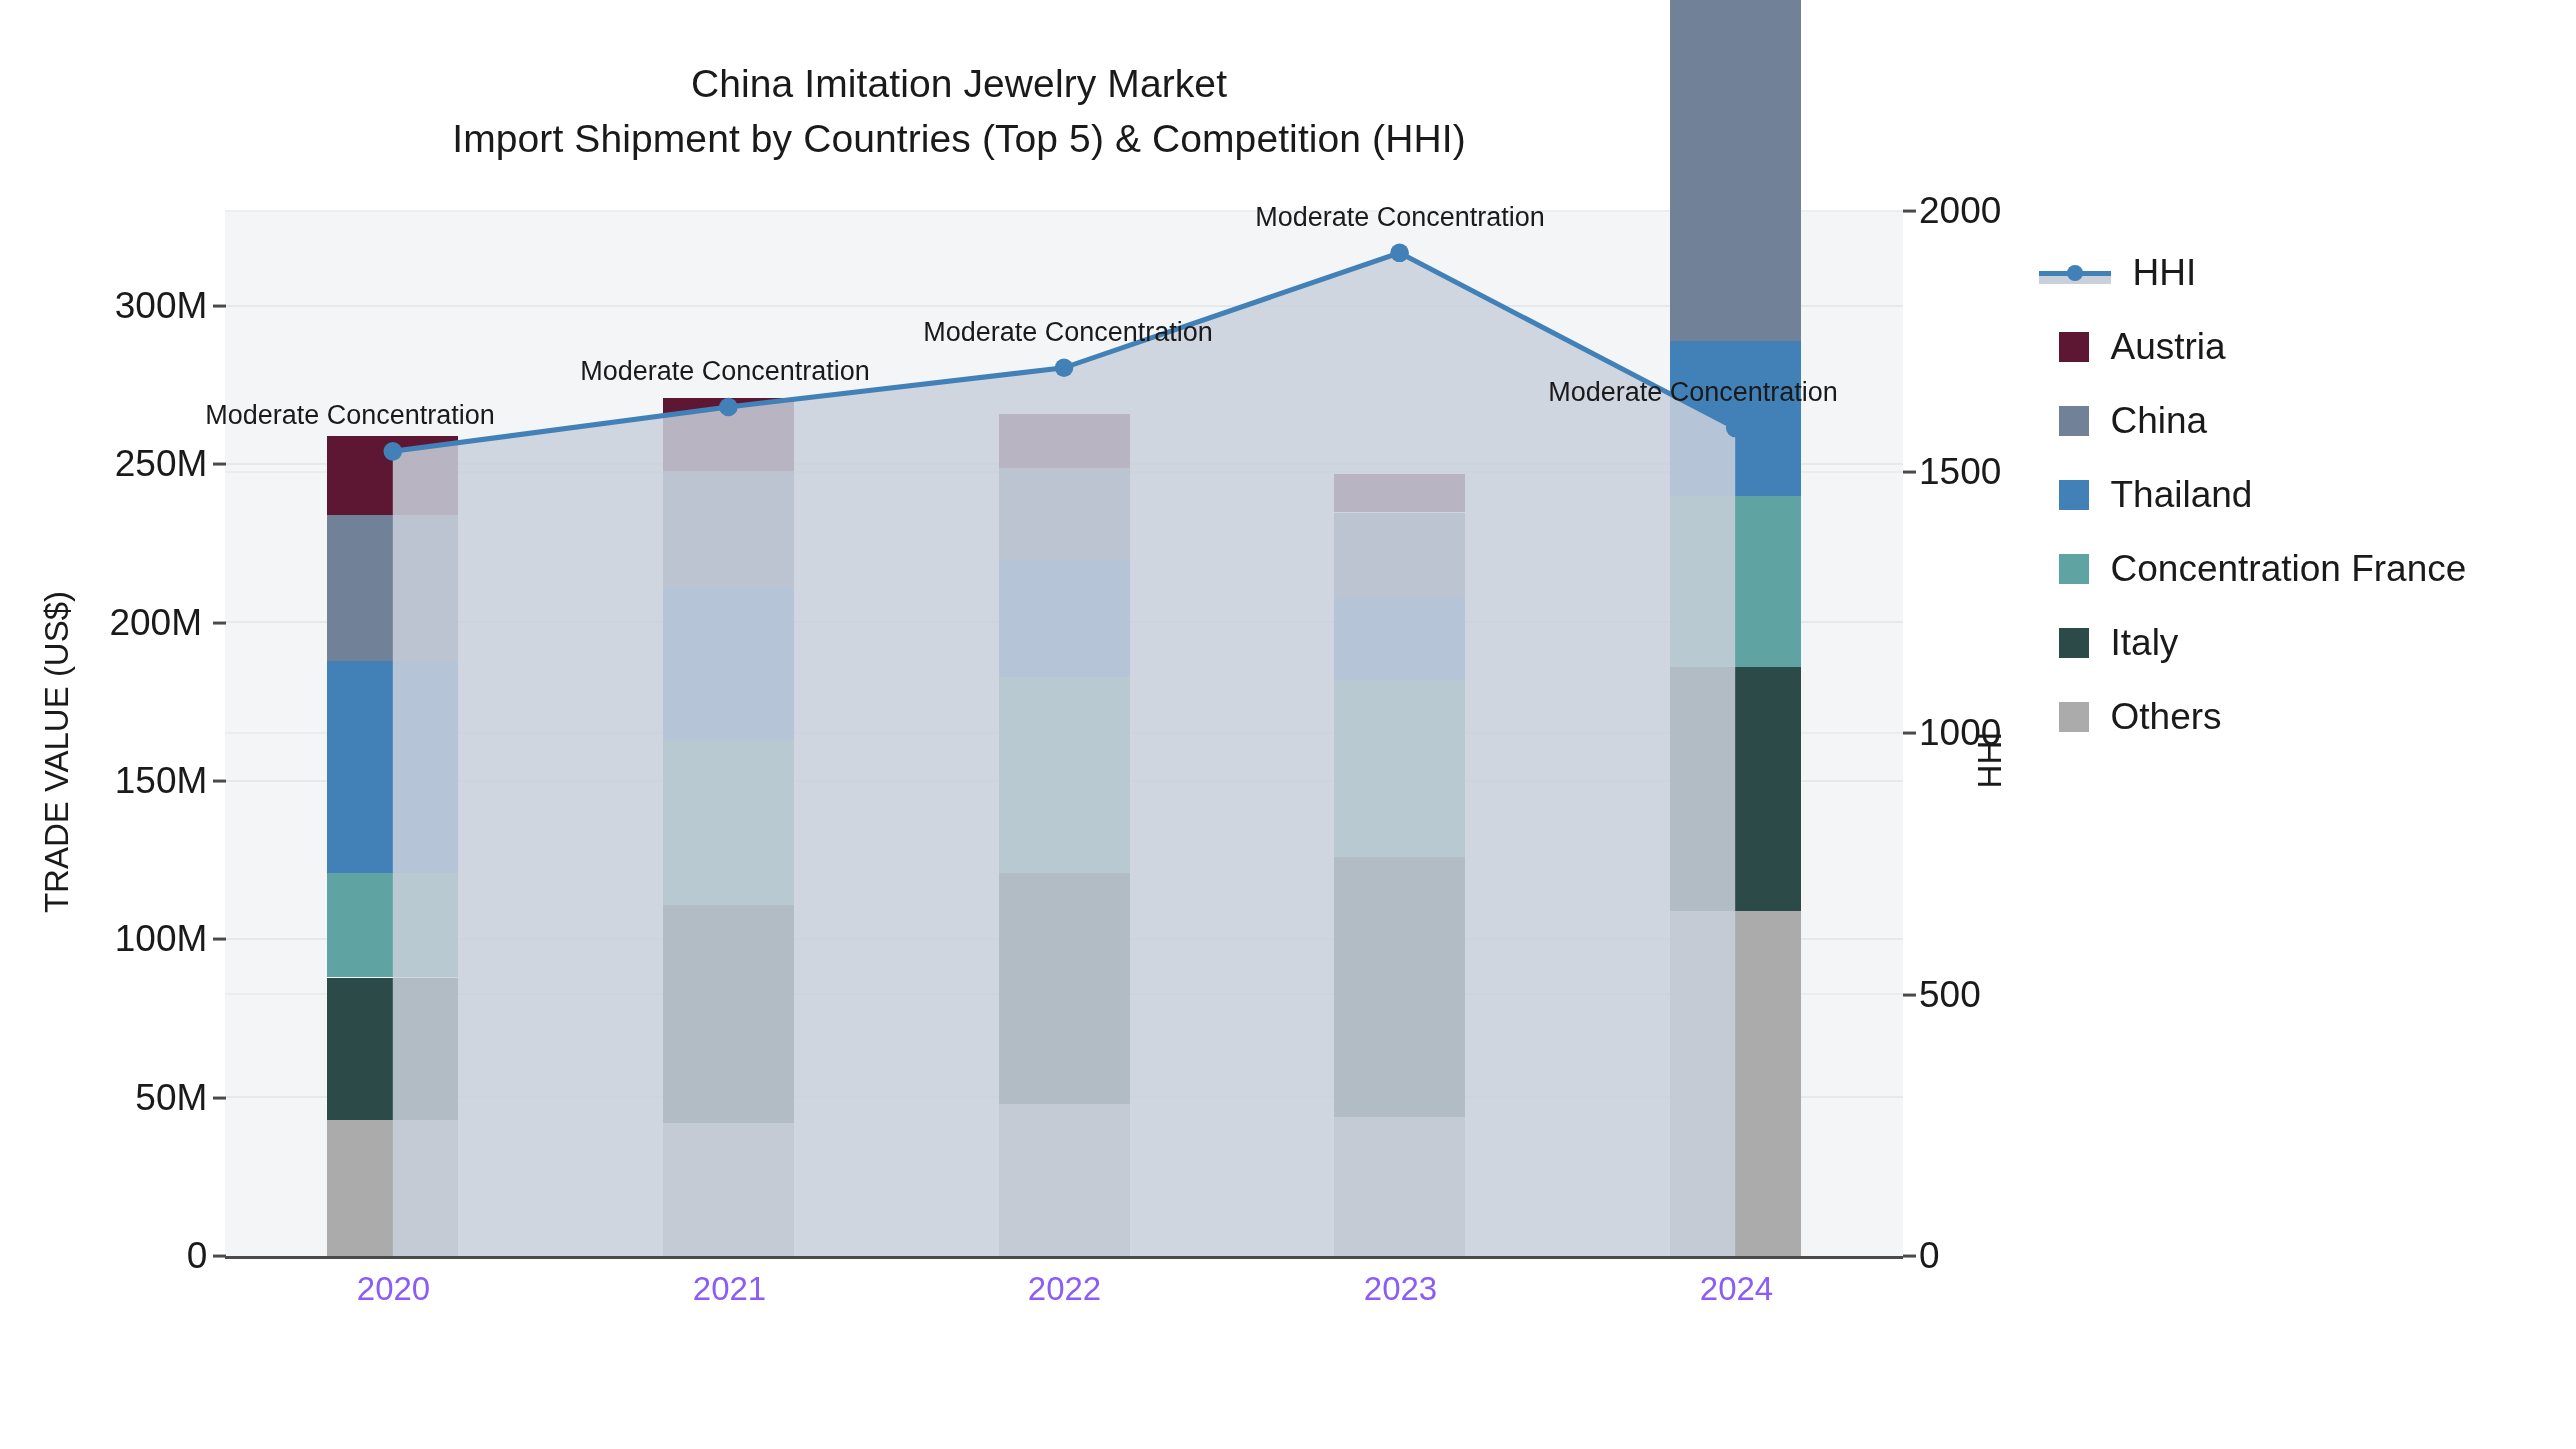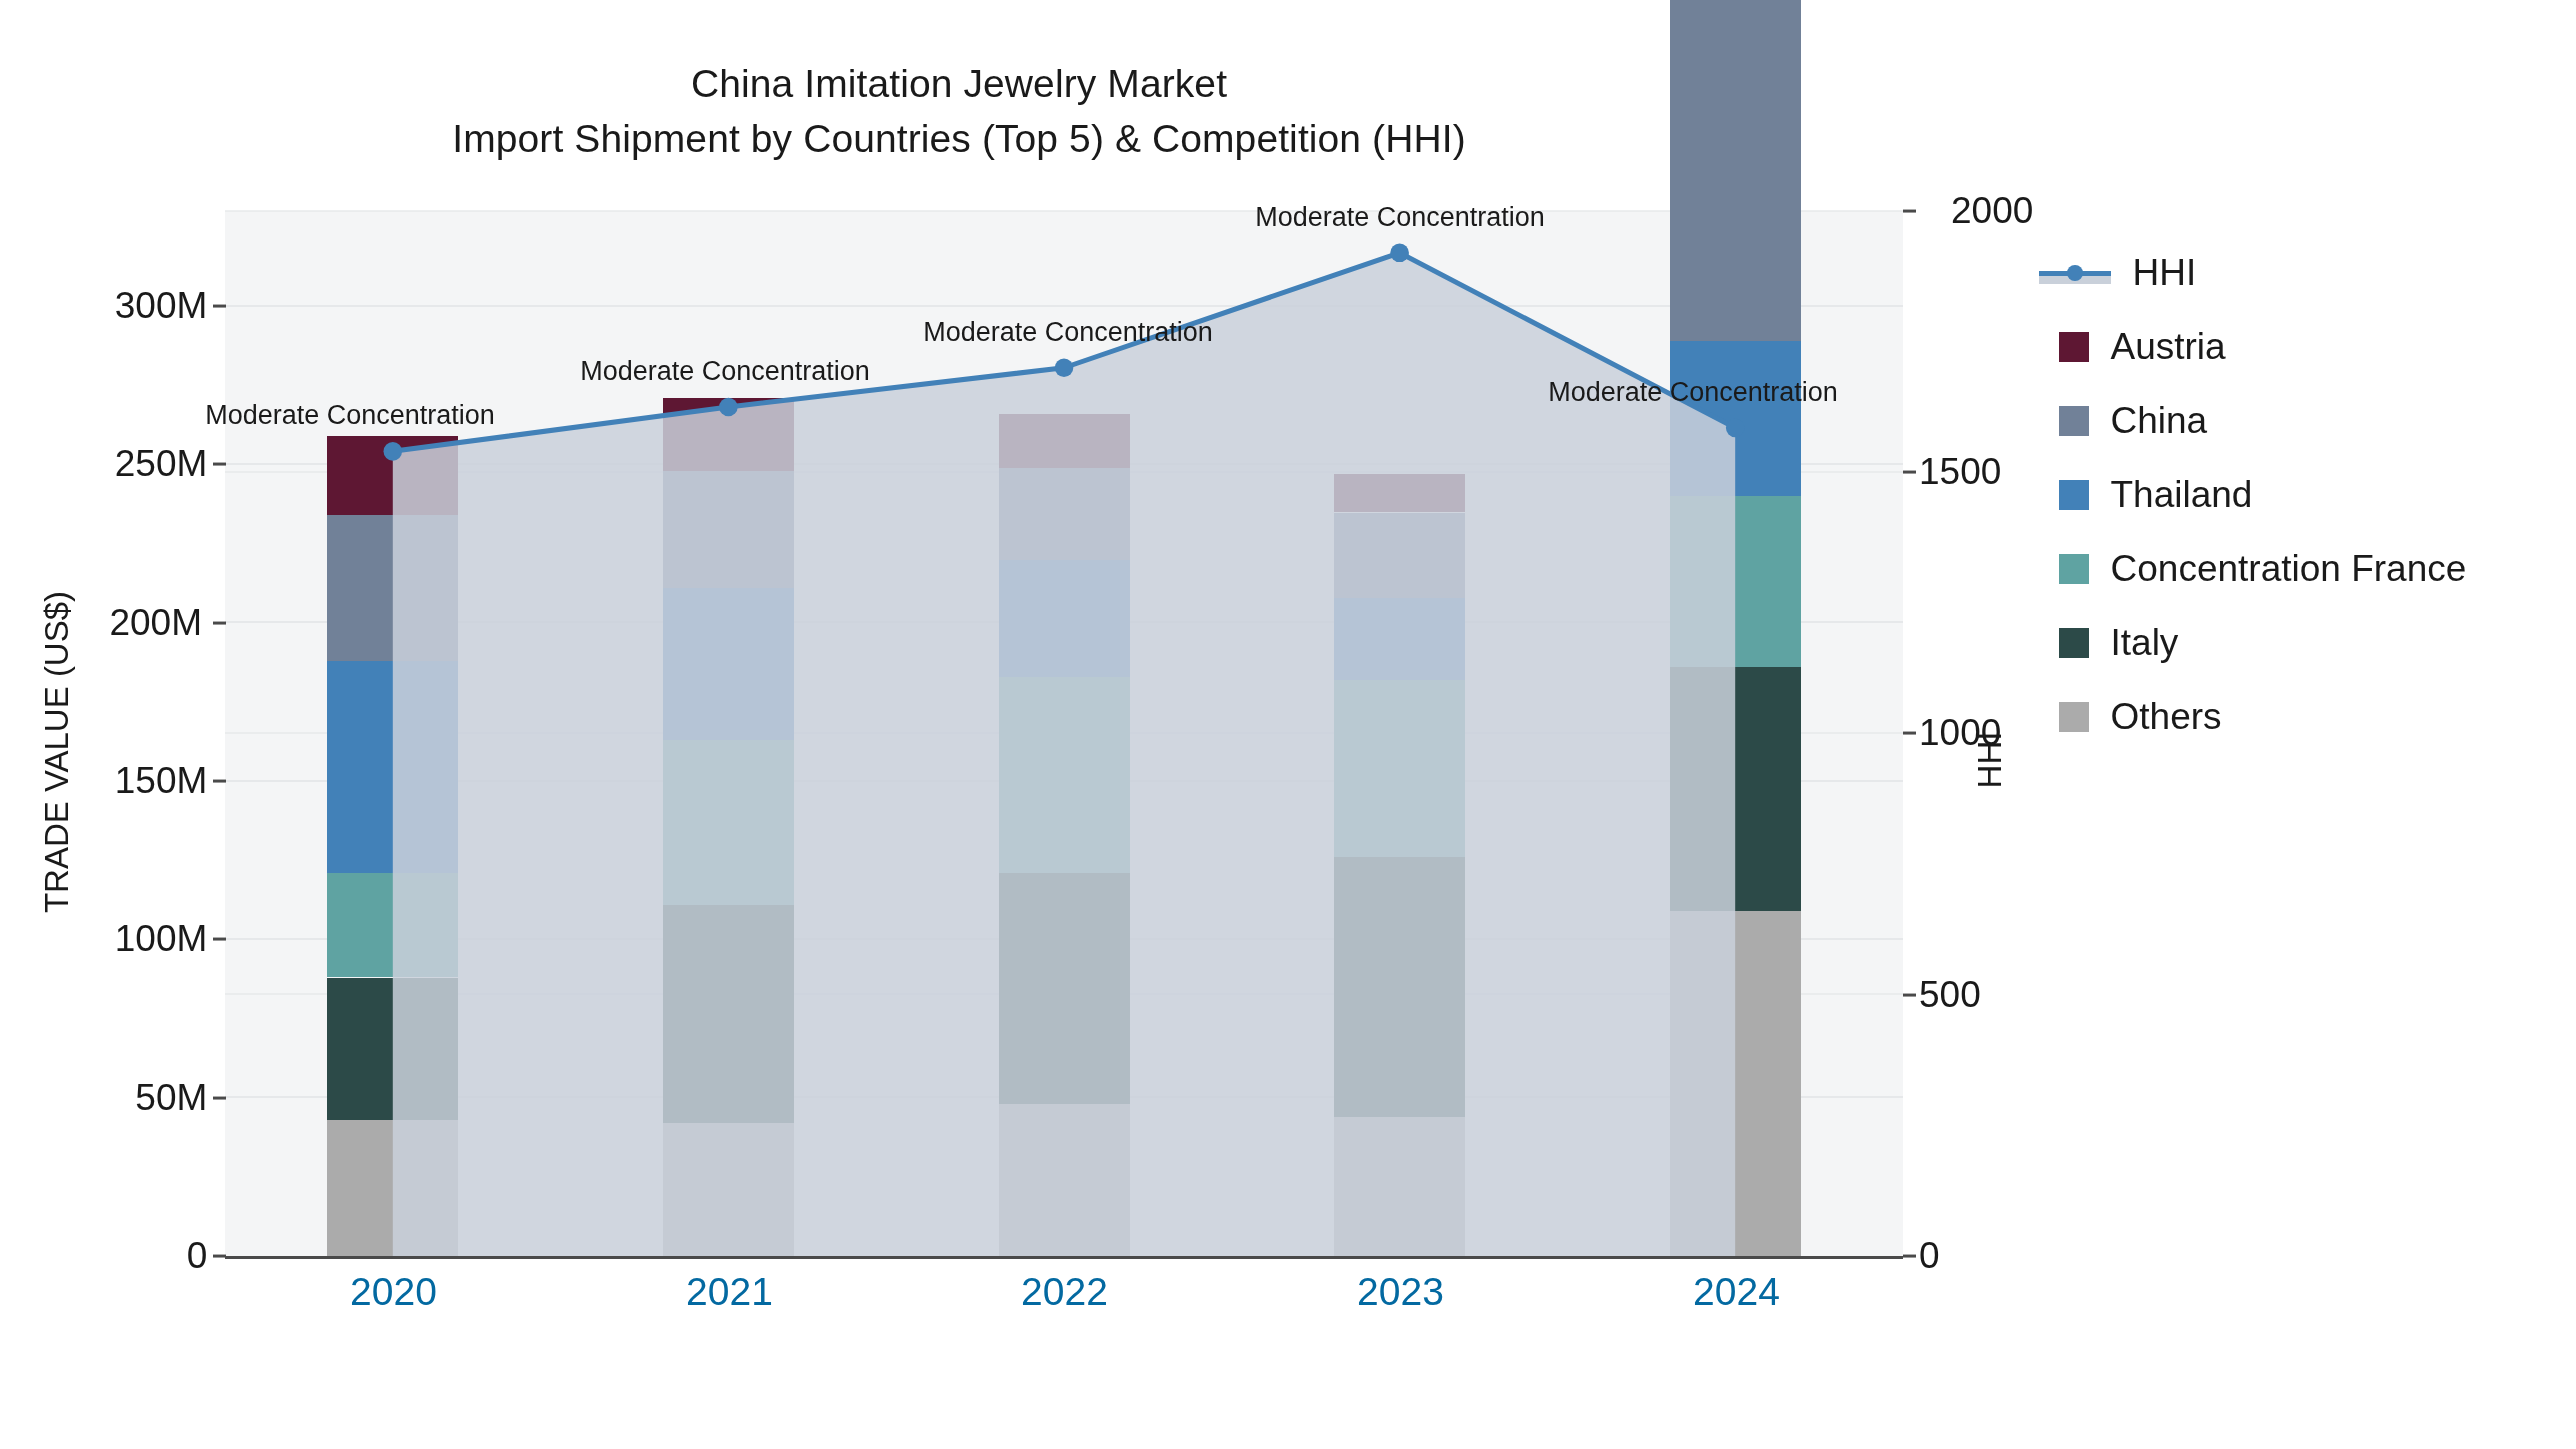--- a/index.html
+++ b/index.html
@@ -75,21 +75,21 @@
   }
   .axis-title-x{
     position:absolute;left:225px;top:1352px;width:1678px;
     text-align:center;font-size:33px;color:#1a1a1a;
   }
 
   
   .xlabel{
     position:absolute;top:1270px;
     width:215px;margin-left:-107px;
-    text-align:center;font-size:39px;color:#0369a1;
+    text-align:center;font-size:33px;color:#8b5cf6;
   }
 
   
   .bar-col{position:absolute;bottom:0;}
   .seg{position:absolute;left:0;width:100%;}
 
   
   .hhi-svg{position:absolute;left:0;top:0;width:100%;height:100%;overflow:visible;}
 
   
@@ -227,21 +227,21 @@
     </div>
   <div id="ytick-right-layer">
       <div class="ylabel-right" style="top: 1256px;">0</div>
       <div class="ytick-mark-r" style="top: 1256px;"></div>
       <div class="ylabel-right" style="top: 995px;">500</div>
       <div class="ytick-mark-r" style="top: 995px;"></div>
       <div class="ylabel-right" style="top: 733px;">1000</div>
       <div class="ytick-mark-r" style="top: 733px;"></div>
       <div class="ylabel-right" style="top: 472px;">1500</div>
       <div class="ytick-mark-r" style="top: 472px;"></div>
-      <div class="ylabel-right" style="top: 211px; margin-left: 32px;">2000</div>
+      <div class="ylabel-right" style="top: 211px;">2000</div>
       <div class="ytick-mark-r" style="top: 211px;"></div>
     </div>
   <div id="xtick-layer">
       <div class="xlabel" style="left: 393px;">2020</div>
       <div class="xlabel" style="left: 729px;">2021</div>
       <div class="xlabel" style="left: 1064px;">2022</div>
       <div class="xlabel" style="left: 1400px;">2023</div>
       <div class="xlabel" style="left: 1736px;">2024</div>
     </div>
 

